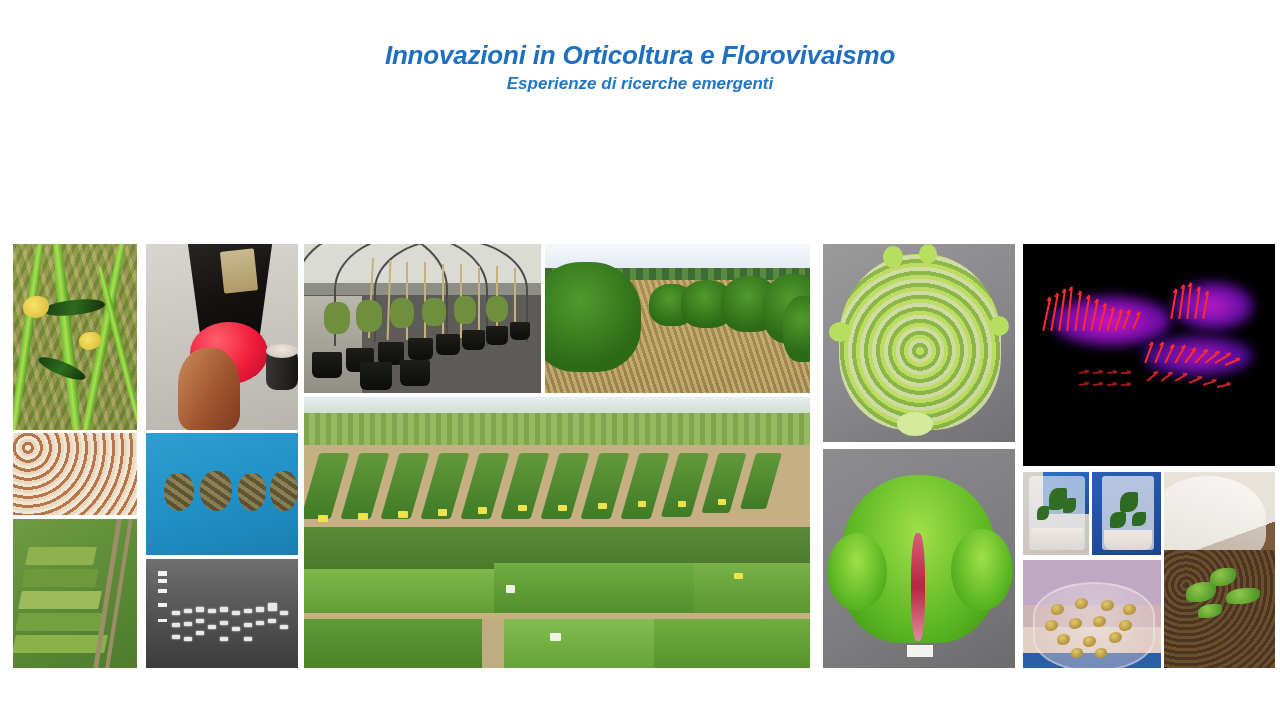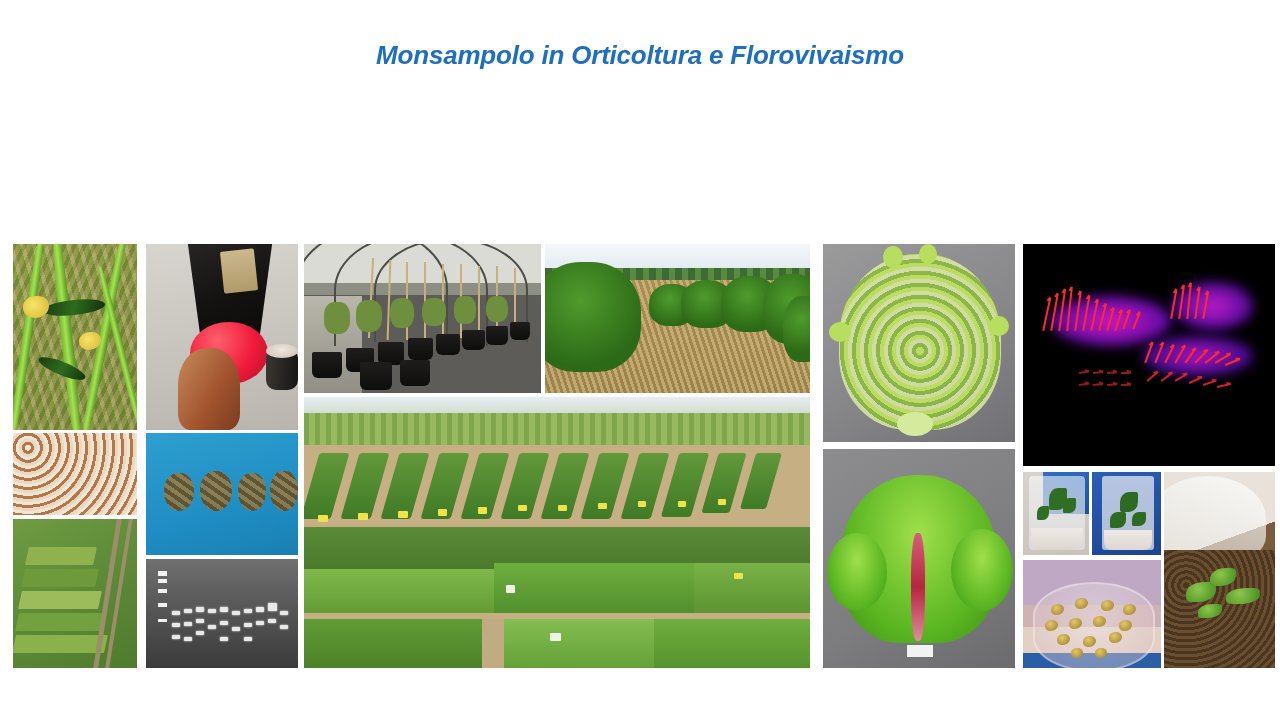--- a/index.html
+++ b/index.html
@@ -130,21 +130,22 @@
   
   .p16{background:linear-gradient(180deg,#6f6f6f,#4f4f4f 60%,#3b3b3b);}
   .p16 .band{position:absolute;background:#e9e9e9;border-radius:1px;box-shadow:0 0 2px #fff;}
   .p16 .lad{position:absolute;background:#f2f2f2;}
 </style>
 </head>
 <body>
 
 <div id="header">
   <div class="hdr-wrap">
-    <div class="ws-title">Monsampolo in Orticoltura e Florovivaismo</div>
+    <div class="ws-title">Innovazioni in Orticoltura e Florovivaismo</div>
+    <div class="ws-sub">Esperienze di ricerche emergenti</div>
   </div>
 </div>
 
 <div id="collage">
 
   <div class="ph p1" style="left:13px;top:244px;width:124px;height:186px;">
     <div class="st" style="left:10px;top:-10px;width:9px;height:200px;transform:rotate(8deg);"></div>
     <div class="st" style="left:48px;top:-20px;width:11px;height:220px;transform:rotate(-6deg);"></div>
     <div class="st" style="left:86px;top:-10px;width:9px;height:210px;transform:rotate(11deg);"></div>
     <div class="st" style="left:104px;top:20px;width:7px;height:170px;transform:rotate(-14deg);"></div>

